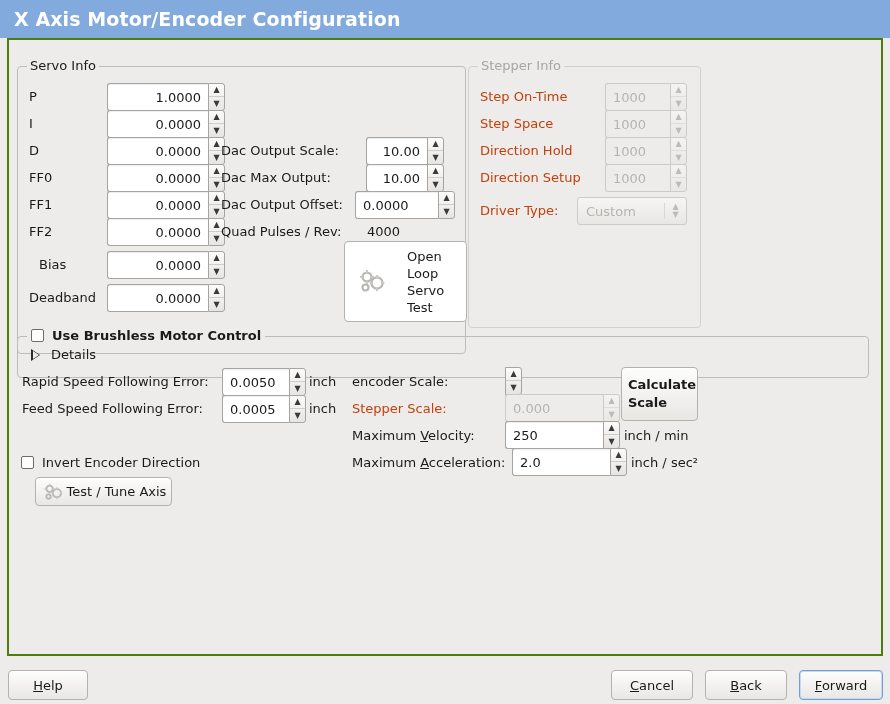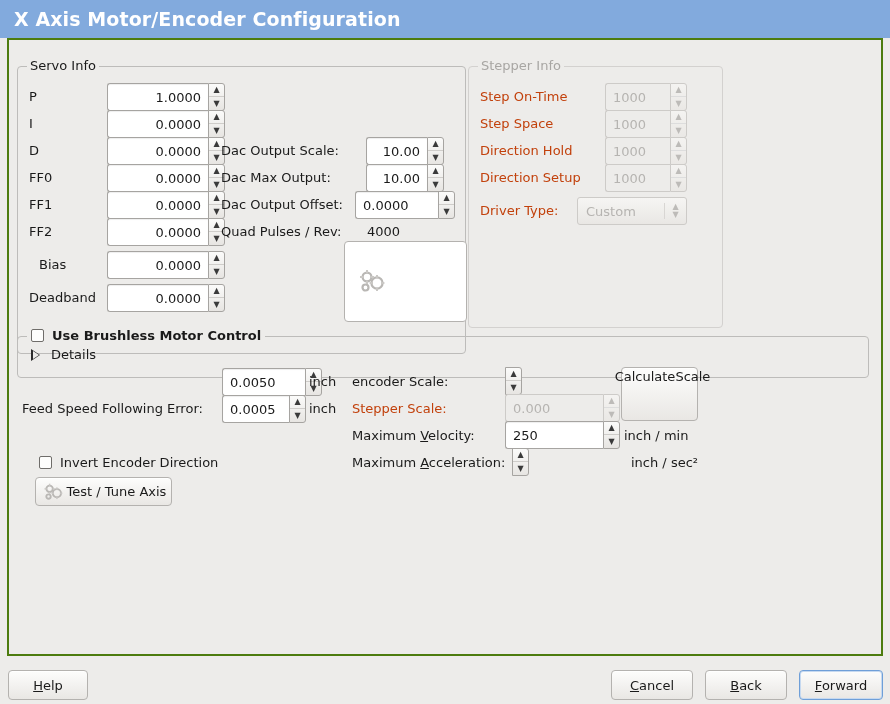--- a/index.html
+++ b/index.html
@@ -113,21 +113,21 @@
 
   .btn-openloop {
     background: #ffffff;
     border: 1px solid #b4b2af;
     justify-content: flex-start;
   }
   .btn-openloop .txt {
     text-align: left; line-height: 17px; font-size: 13px;
     margin-left: 62px;
   }
-  .btn-calc { flex-direction: row; align-items: flex-start; padding-left: 6px; line-height: 18px; }
+  .btn-calc { flex-direction: column; align-items: flex-start; padding-left: 6px; line-height: 18px; font-weight: bold; }
 
   
   .cb {
     position: absolute; display: flex; align-items: center;
   }
   .cb .box {
     width: 13px; height: 13px; flex: 0 0 13px;
     border: 1px solid #6f6d6a; background: #fdfdfc; border-radius: 2px;
     position: relative;
   }
@@ -301,24 +301,25 @@
               <rect x="8" y="12" width="2" height="3"></rect>
             <rect x="2" y="7" width="3" height="2"></rect>
               <rect x="13" y="7" width="3" height="2"></rect>
             <rect x="18" y="6" width="2" height="3.4"></rect>
               <rect x="18" y="18.6" width="2" height="3.4"></rect>
             <rect x="11.6" y="13" width="3.4" height="2"></rect>
               <rect x="23" y="13" width="3.4" height="2"></rect>
           </g>
         </svg>
       </span>
-    </div>
-  </div>
-
-  <div class="frame disabled" style="left:459px; top:26px; width:255px; height:262px;padding-left:12px;">
+      <span class="txt"><span>Open</span><br><span>Loop</span><br><span>Servo</span><br><span>Test</span></span>
+    </div>
+  </div>
+
+  <div class="frame disabled" style="left:459px; top:26px; width:233px; height:262px;padding-left:12px;">
     <div class="frame-title">Stepper Info</div>
 
     <div class="lbl dim" style="left:11px; top:22px;">Step On-Time</div>
     <div class="lbl dim" style="left:11px; top:49px;">Step Space</div>
     <div class="lbl dim" style="left:11px; top:76px;">Direction Hold</div>
     <div class="lbl dim" style="left:11px; top:103px;">Direction Setup</div>
     <div class="lbl dim" style="left:11px; top:136px;">Driver Type:</div>
 
     <div class="spin disabled" style="left:136px; top:16px; width:82px;">
       <div class="sv left">1000</div>
@@ -362,40 +363,41 @@
     <div class="cb" style="left:9px; top:-9px; background:#edecea; padding:0 4px;">
       <div class="box"></div>
       <div class="cbl bold">Use Brushless Motor Control</div>
     </div>
     <div class="expander" style="left:13px; top:10px;">
       <div class="tri"></div>
       <div class="etext">Details</div>
     </div>
   </div>
 
-  <div class="spin" style="left:213px; top:328px; width:100px;">
+  <div class="lbl" style="left:13px; top:334px;">Rapid Speed Following Error:</div>
+  <div class="spin" style="left:213px; top:328px; width:84px;">
     <div class="sv left">0.0050</div>
     <div class="btns">
       <div class="b up">▲</div>
       <div class="b down">▼</div>
     </div>
   </div>
   <div class="lbl" style="left:300px; top:334px;">inch</div>
 
   <div class="lbl" style="left:13px; top:361px;">Feed Speed Following Error:</div>
   <div class="spin" style="left:213px; top:355px; width:84px;">
     <div class="sv left">0.0005</div>
     <div class="btns">
       <div class="b up">▲</div>
       <div class="b down">▼</div>
     </div>
   </div>
   <div class="lbl" style="left:300px; top:361px;">inch</div>
 
-  <div class="cb" style="left:30px; top:415px;align-items:center;">
+  <div class="cb" style="left:12px; top:415px;align-items:center;">
     <div class="box"></div>
     <div class="cbl">Invert Encoder Direction</div>
   </div>
 
   <div class="btn" style="left:26px; top:437px; width:137px; height:29px;">
     <span class="gears" style="left:7px; top:5px;">
       <svg width="22" height="19" viewBox="0 0 30 26" aria-hidden="true">
         <g fill="none" stroke="#b9b7b4" stroke-width="2.6">
           <circle cx="9" cy="8" r="4.4"></circle>
           <circle cx="19" cy="14" r="5.6"></circle>
@@ -443,20 +445,21 @@
     <div class="sv left">250</div>
     <div class="btns">
       <div class="b up">▲</div>
       <div class="b down">▼</div>
     </div>
   </div>
   <div class="lbl" style="left:615px; top:388px;">inch / min</div>
 
   <div class="lbl" style="left:343px; top:415px;">Maximum <span style="text-decoration:underline;">A</span>cceleration:</div>
   <div class="spin" style="left:503px; top:408px; width:115px;">
+    <div class="sv left">2.0</div>
     <div class="btns">
       <div class="b up">▲</div>
       <div class="b down">▼</div>
     </div>
   </div>
   <div class="lbl" style="left:622px; top:415px;">inch / sec²</div>
 
 </div>
 
 <div class="bottombar">

